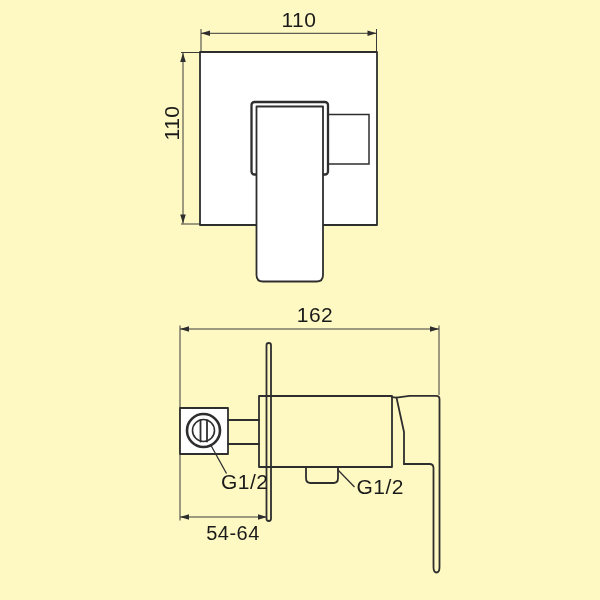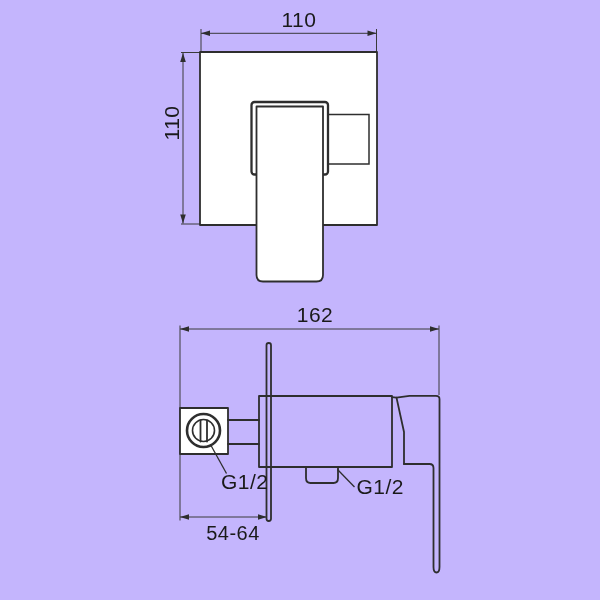--- a/index.html
+++ b/index.html
@@ -8,21 +8,21 @@
     width: 600px;
     height: 600px;
     background: #ffffff;
     font-family: "Liberation Sans", sans-serif;
     overflow: hidden;
   }
   #canvas {
     position: relative;
     width: 600px;
     height: 600px;
-    background: #c4b5fd;
+    background: #fef9c3;
     text-align: center;
   }
   svg { display: block; }
   .obj   { stroke: #2e2e2e; stroke-width: 1.8; fill: none; stroke-linejoin: round; stroke-linecap: round; }
   .objf  { stroke: #2e2e2e; stroke-width: 1.8; fill: #ffffff; stroke-linejoin: round; }
   .thick { stroke: #2e2e2e; stroke-width: 2.3; fill: #ffffff; stroke-linejoin: round; }
   .thin  { stroke: #3a3a3a; stroke-width: 1; fill: none; }
   .mid   { stroke: #2e2e2e; stroke-width: 1.5; fill: #ffffff; }
   .leader{ stroke: #2e2e2e; stroke-width: 1.3; fill: none; }
   .arrow { fill: #2e2e2e; stroke: none; }

